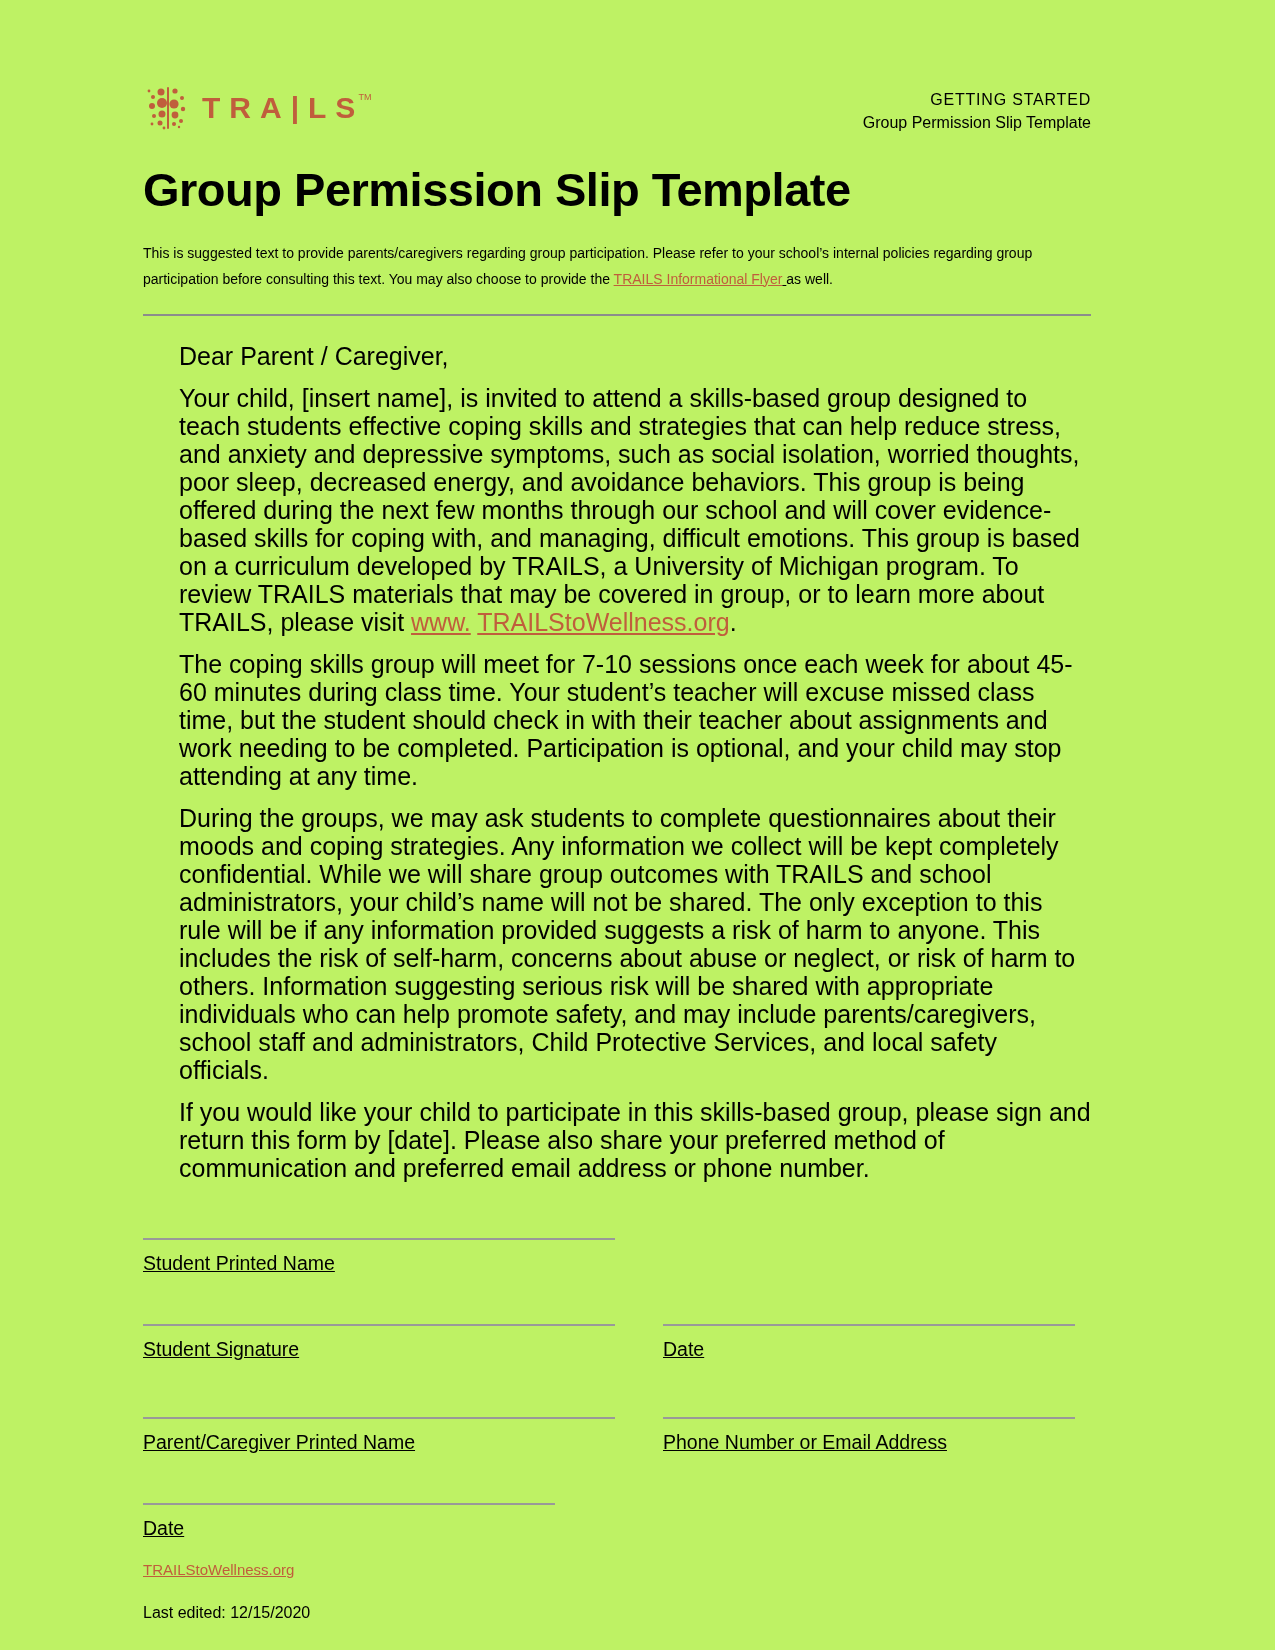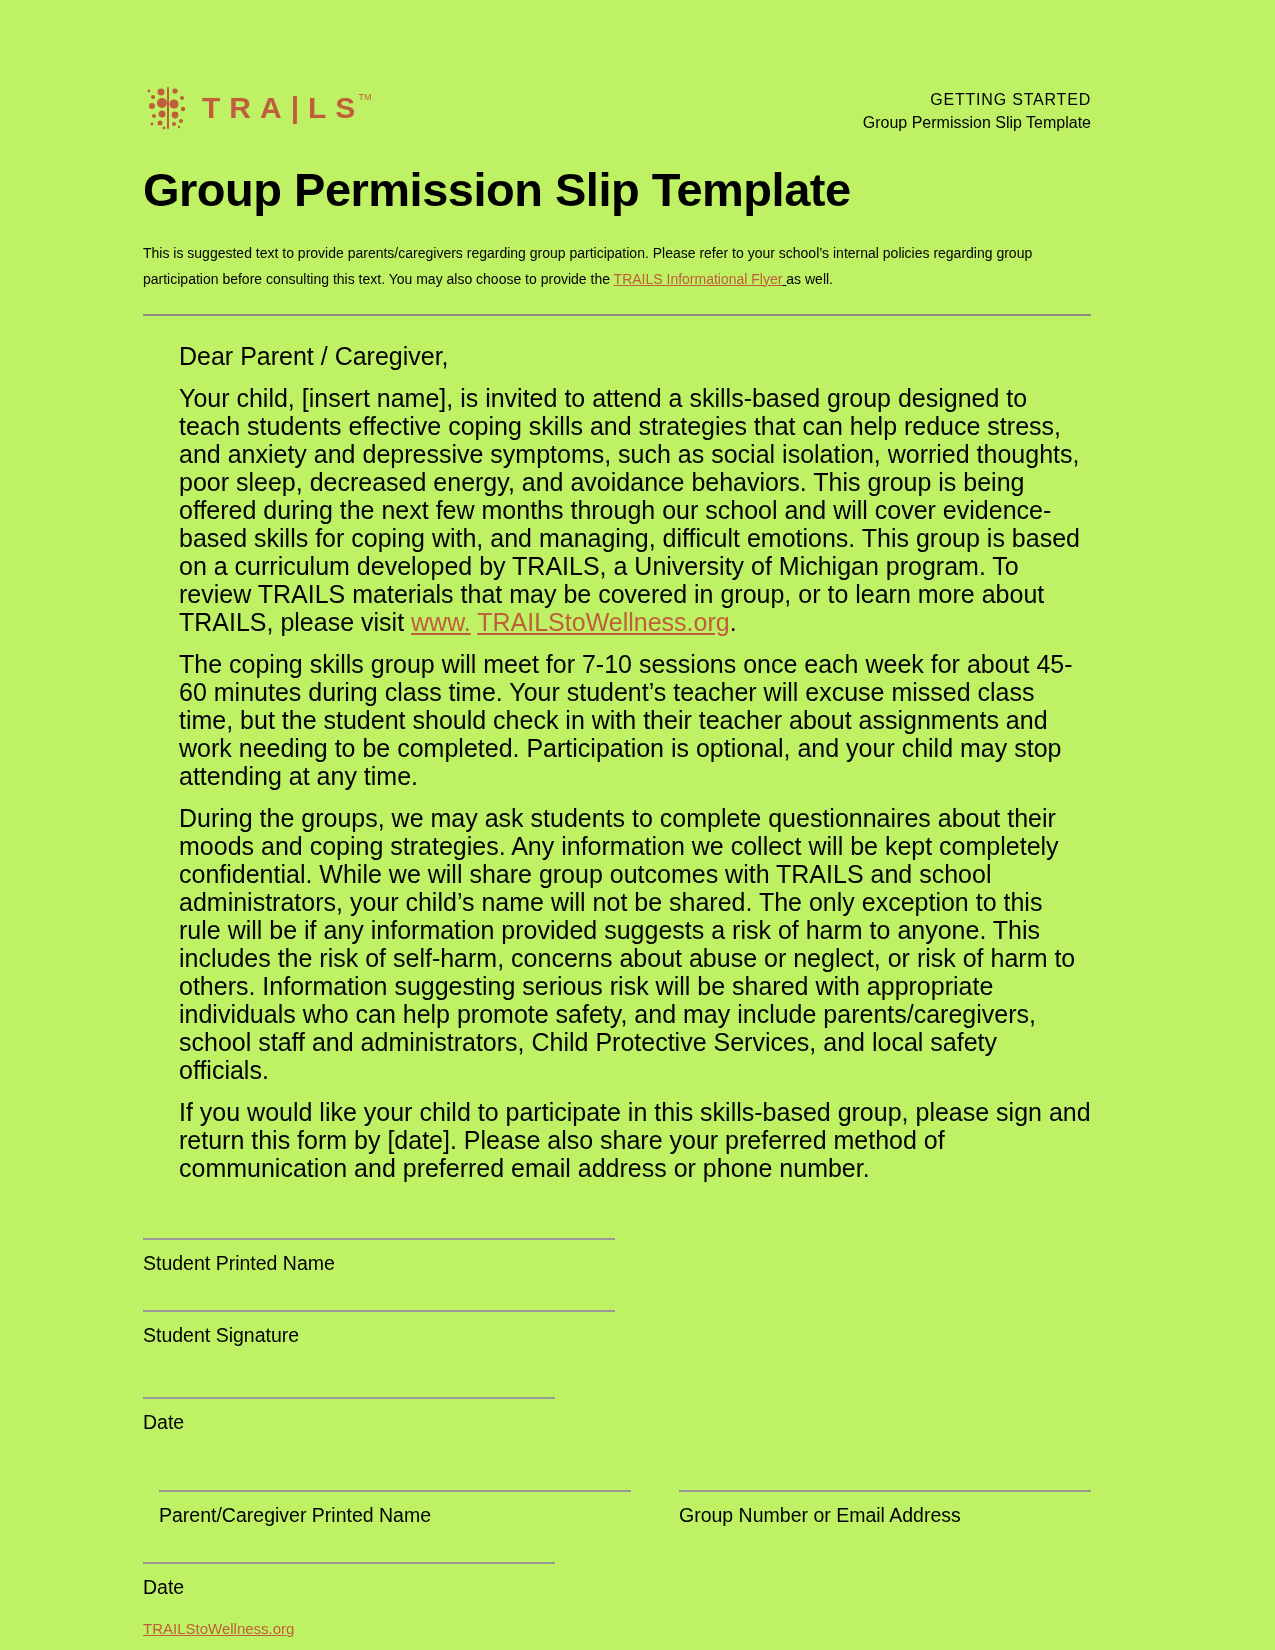--- a/index.html
+++ b/index.html
@@ -40,23 +40,23 @@
   .dark-underline { text-decoration:underline; color:#000; }
   .divider { border:none; border-top:2px solid #8c8c8c; margin:22px 0 0 0; width:100%; }
   
   .letter { font-size:25px; line-height:28px;margin-left:36px; }
   .salutation { margin-top:26px; }
   .letter p { margin:14px 0 0 0; }
   
   .sig-section { margin-top:56px; }
   .sig-row { display:flex; gap:48px; }
   .sig-row.m1 { margin-top:0; }
-  .sig-row.m2 { margin-top:33px;flex-direction:column; }
-  .sig-row.m3 { margin-top:54px;justify-content:flex-end; }
-  .sig-col { width:472px; }
+  .sig-row.m2 { margin-top:47px; }
+  .sig-row.m3 { margin-top:54px; }
+  .sig-col { width:472px;text-decoration:underline; }
   .sig-col.right { width:412px; }
   .sig-line { border-top:2px solid #999999; height:0; }
   .sig-label { font-size:19.5px; line-height:28px; padding-top:9px; }
   
   .footer { margin-top:19px; }
   .footer-link { font-size:15px; }
   .copyright { margin-top:7px; font-size:14px; }
   .last-edited { margin-top:26px; font-size:16px; }
   :root { --accent:#C05E3C; }
 </style>
@@ -136,21 +136,21 @@
       </div>
     </div>
 
     <div class="sig-row m3">
       <div class="sig-col">
         <div class="sig-line"></div>
         <div class="sig-label">Parent/Caregiver Printed Name</div>
       </div>
       <div class="sig-col right">
         <div class="sig-line"></div>
-        <div class="sig-label">Group Number or Email Address</div>
+        <div class="sig-label">Phone Number or Email Address</div>
       </div>
     </div>
 
     <div class="sig-row m2">
       <div class="sig-col right">
         <div class="sig-line"></div>
         <div class="sig-label">Date</div>
       </div>
     </div>
 

